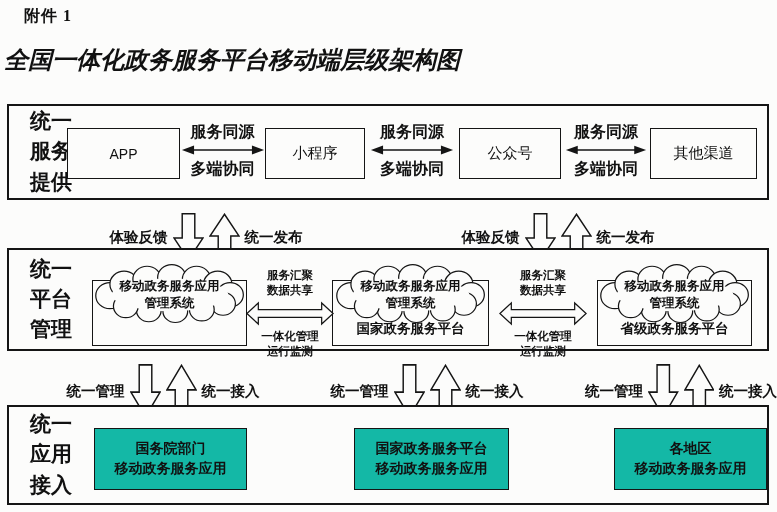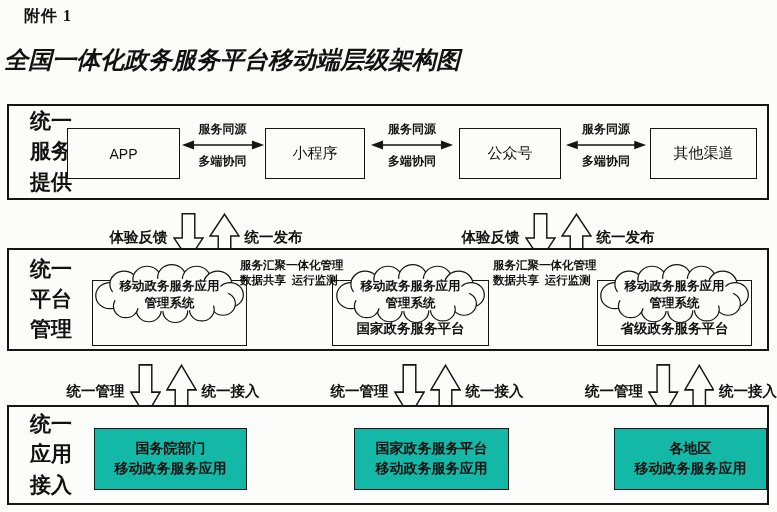--- a/index.html
+++ b/index.html
@@ -37,21 +37,21 @@
     border:1.7px solid #151515; background:#fcfcfb;
     display:flex; align-items:center; justify-content:center;
     font-size:15px; font-weight:400; white-space:nowrap;
   }
   .node.latin { font-family:"Liberation Sans", sans-serif; font-size:14px; }
   
   .hconn {
     position:absolute; top:16px;
     display:flex; flex-direction:column; align-items:center; gap:1px;
   }
-  .hconn .lbl { font-size:12px; font-weight:700; white-space:nowrap; line-height:1.2; }
+  .hconn .lbl { font-size:16px; font-weight:700; white-space:nowrap; line-height:1.2; }
   .hconn svg { display:block; }
   
   .pnode {
     position:absolute; top:30px; height:66px;
     border:1.7px solid #151515; background:#fcfcfb;
   }
   .cloud {
     position:absolute; top:-18px; left:50%; transform:translateX(-50%);
     width:152px; height:62px;
   }
@@ -61,22 +61,22 @@
     align-items:center; justify-content:center;
     font-size:12.5px; font-weight:700; line-height:1.3; padding-top:1px;
     white-space:nowrap;
   }
   .pnode-label {
     position:absolute; bottom:7px; left:0; width:100%;
     text-align:center; font-size:13.5px; font-weight:700; white-space:nowrap;
   }
   
   .bconn {
-    position:absolute; top:7px;
-    display:flex; flex-direction:row; align-items:center;
+    position:absolute; top:18px;
+    display:flex; flex-direction:column; align-items:center;
   }
   .bconn .lbl2 { font-size:11.5px; font-weight:700; line-height:1.3; text-align:center; white-space:nowrap; }
   .bconn svg { display:block; margin:2px 0; }
   
   .vgroup {
     position:absolute;
     display:flex; align-items:center; justify-content:center; gap:5px;margin-top:12px;
   }
   .vgroup .vlbl { font-size:14.5px; font-weight:700; white-space:nowrap; }
   .vgroup svg { display:block; height:100%; }

